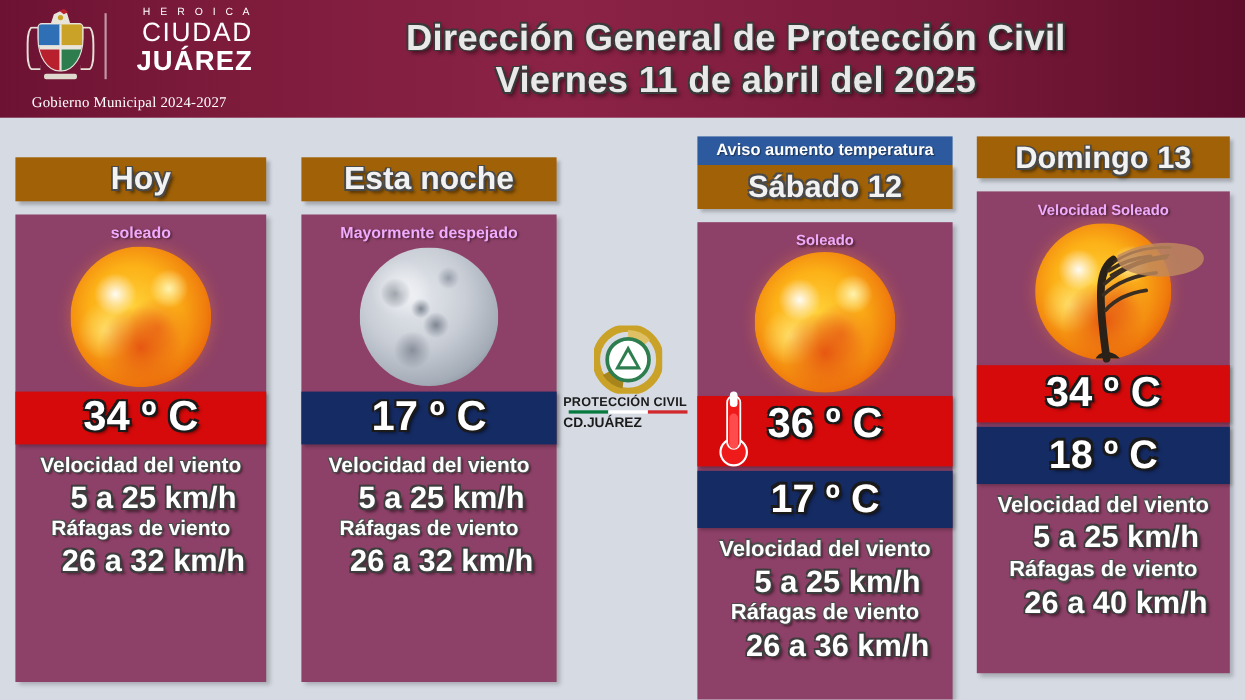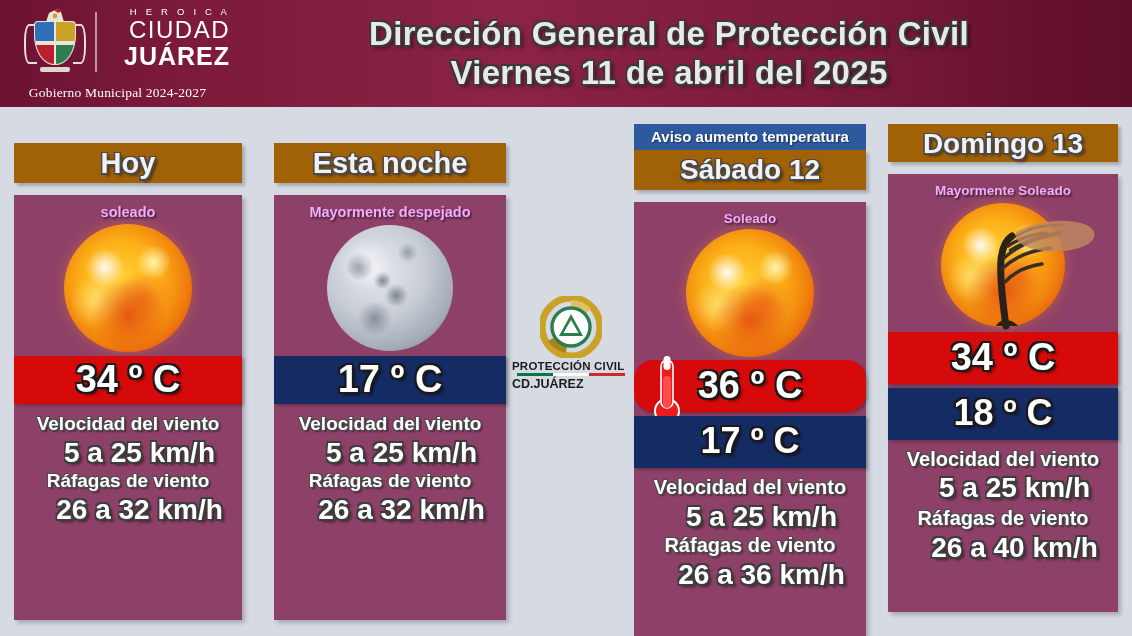--- a/index.html
+++ b/index.html
@@ -276,21 +276,21 @@
 <div class="col" style="left:634px; top:124px; width:232px;">
   <div class="aviso">Aviso aumento temperatura</div>
   <div class="dayhead" style="height:40px;">
     <div class="daytitle" style="font-size:28px;">Sábado 12</div>
   </div>
   <div class="body" style="margin-top:12px; height:438px;">
     <div class="cond" style="font-size:13.5px;">Soleado</div>
     <div class="icon-area" style="height:134px;">
       <div class="sun" style="width:128px;height:128px;"></div>
     </div>
-    <div class="tband hot" style="height:52px; padding-top:6px;border-radius:19px;">
+    <div class="tband hot" style="height:64px; padding-top:6px;">
       <svg class="thermo" viewBox="0 0 30 72">
         <circle cx="15" cy="57" r="12" fill="#ef1b1b" stroke="#ffffff" stroke-width="2"></circle>
         <rect x="9" y="6" width="12" height="48" rx="6" fill="#ef1b1b" stroke="#ffffff" stroke-width="1.6"></rect>
         <rect x="11.5" y="2" width="7" height="14" rx="3.5" fill="#ffffff"></rect>
         <rect x="11" y="22" width="8" height="32" rx="4" fill="#ff4b4b"></rect>
       </svg>
       <span class="temp" style="font-size:38px;">36 º C</span>
     </div>
     <div class="tband cold" style="height:52px; padding-top:7px; margin-top:4px;">
       <span class="temp" style="font-size:36px;">17 º C</span>
@@ -302,21 +302,21 @@
       <div class="wval" style="font-size:28px; margin-top:2px;">26 a 36 km/h</div>
     </div>
   </div>
 </div>
 
 <div class="col" style="left:888px; top:124px; width:230px;">
   <div class="dayhead" style="height:38px;">
     <div class="daytitle" style="font-size:28px;">Domingo 13</div>
   </div>
   <div class="body" style="margin-top:12px; height:438px;">
-    <div class="cond" style="font-size:13.5px;">Mayormente Soleado</div>
+    <div class="cond" style="font-size:13.5px;">Velocidad Soleado</div>
     <div class="icon-area" style="height:134px; position:relative;">
       <div class="sun" style="width:124px;height:124px;"></div>
       <svg class="treewrap" viewBox="0 0 230 134">
         <path d="M118 128 C114 100 112 78 113 62 C114 50 118 42 124 38" stroke="#2a2118" stroke-width="7" fill="none" stroke-linecap="round"></path>
         <path d="M115 70 C128 58 145 52 163 50 M116 60 C132 46 152 38 172 36
                  M117 84 C126 74 140 68 154 66 M120 48 C132 40 146 36 158 35" stroke="#3a2e22" stroke-width="3.4" fill="none" stroke-linecap="round"></path>
         <path d="M125 40 C140 30 158 26 176 27 M122 52 C138 42 156 36 174 34" stroke="#3a2e22" stroke-width="2.4" fill="none" stroke-linecap="round"></path>
         <path d="M128 34 C150 22 176 20 196 26 C208 30 210 40 200 46
                  C186 54 162 56 142 50 C132 47 126 41 128 34 Z" fill="#c08a5e" opacity="0.82"></path>
         <path d="M108 128 C112 120 124 120 130 128 Z" fill="#2a2118"></path>

